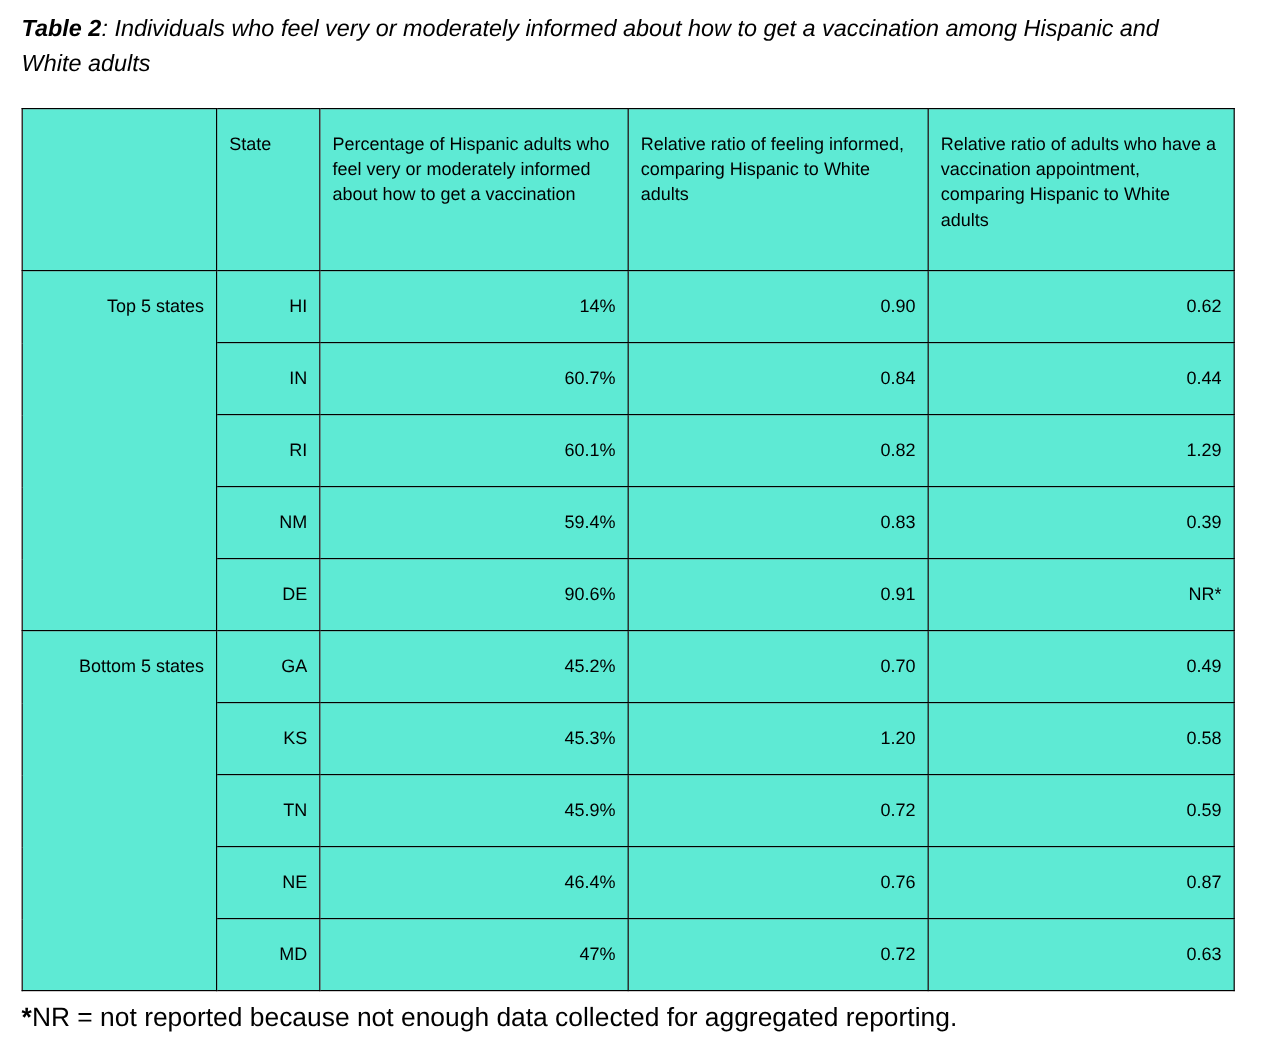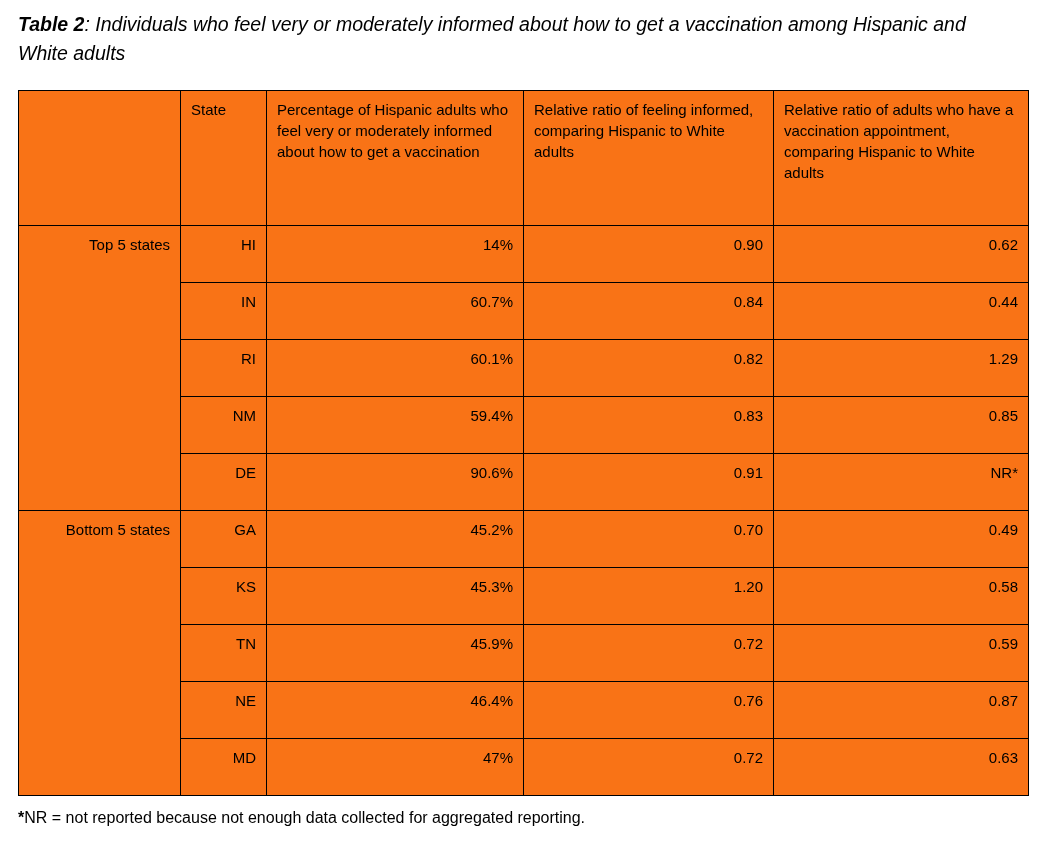--- a/index.html
+++ b/index.html
@@ -25,30 +25,30 @@
     table-layout: fixed;
     width: 1010px;
   }
   table.data-table th,
   table.data-table td {
     border: 1.5px solid #000000;
     vertical-align: top;
     font-size: 15px;
     font-weight: normal;
     line-height: 21px;
-    padding: 8px 10px;
-    background: #f97316;
+    padding: 19px 10px;
+    background: #5eead4;
     overflow: hidden;
   }
   tr.header-row th { height: 135px; text-align: left; }
   tr.body-row td { height: 57px; }
   td.group-cell { text-align: right; }
   td.state-cell, td.num-cell { text-align: right; }
   .footnote {
-    font-size: 16px;
+    font-size: 22px;
     line-height: 26px;
     margin-top: 9px;
   }
   .footnote .marker { font-weight: bold; }
 </style>
 </head>
 <body>
 
 <div class="page">
 
@@ -88,21 +88,21 @@
     <tr class="body-row">
       <td class="state-cell">RI</td>
       <td class="num-cell">60.1%</td>
       <td class="num-cell">0.82</td>
       <td class="num-cell">1.29</td>
     </tr>
     <tr class="body-row">
       <td class="state-cell">NM</td>
       <td class="num-cell">59.4%</td>
       <td class="num-cell">0.83</td>
-      <td class="num-cell">0.85</td>
+      <td class="num-cell">0.39</td>
     </tr>
     <tr class="body-row">
       <td class="state-cell">DE</td>
       <td class="num-cell">90.6%</td>
       <td class="num-cell">0.91</td>
       <td class="num-cell">NR*</td>
     </tr>
 
     <tr class="body-row">
       <td class="group-cell" rowspan="5">Bottom 5 states</td>

